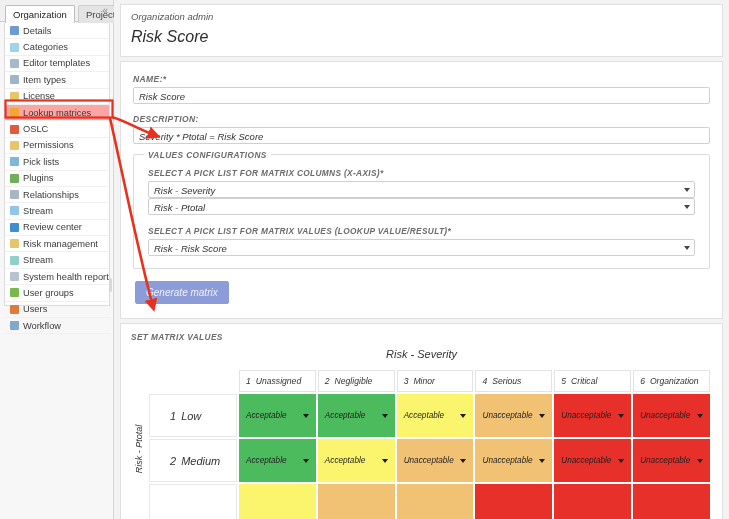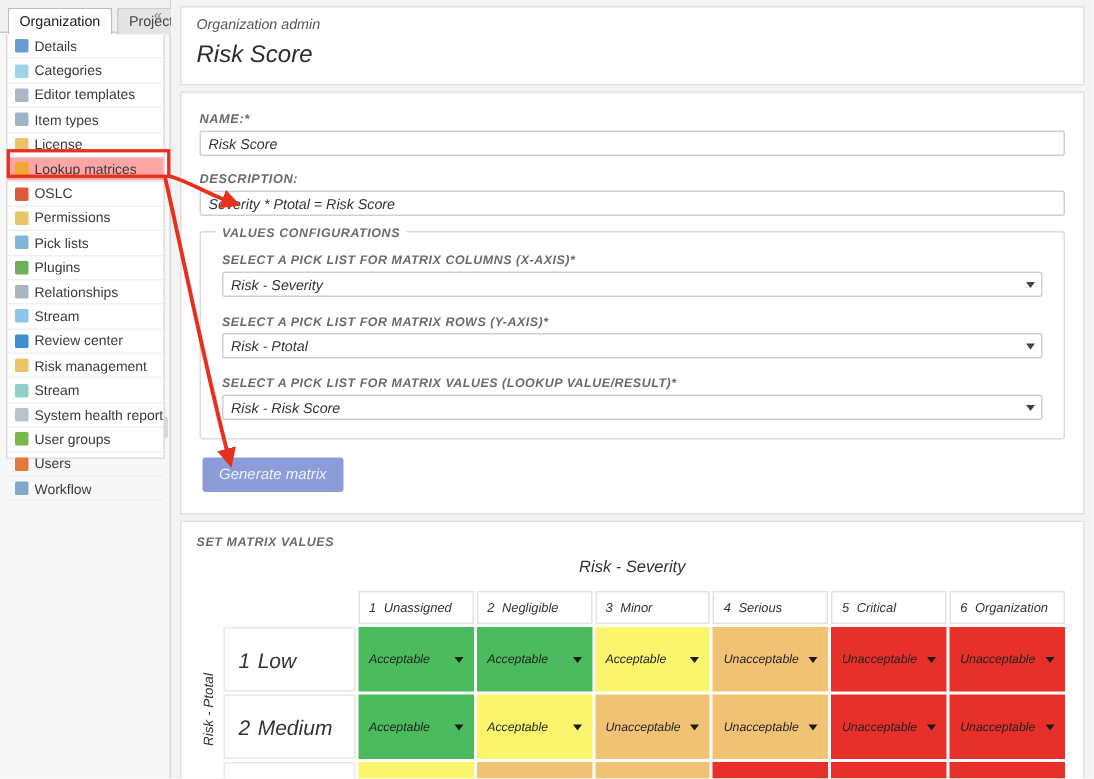--- a/index.html
+++ b/index.html
@@ -239,23 +239,23 @@
   }
   table.matrix th.corner {
     background: transparent;
     border: none;
     width: 88px;
   }
   table.matrix td.rowhead {
     background: #fff;
     border: 1px solid #e8e8e8;
     height: 43px;
-    font-size: 14px;
-    color: #333;
-    padding-left: 9px;
+    font-size: 11px;
+    color: #333;
+    padding-left: 20px;
     width: 88px;
   }
   table.matrix td.cell {
     height: 43px;
     position: relative;
     padding: 0 14px 0 7px;
     font-size: 8.2px;
     color: #1f1f1f;
     vertical-align: middle;
   }
@@ -399,23 +399,20 @@
         <div class="legend">VALUES CONFIGURATIONS</div>
 
         <div class="sel-label">
           <span>SELECT A PICK LIST FOR MATRIX COLUMNS (X-AXIS)</span><span class="req">*</span>
         </div>
         <div class="select">
           <span>Risk - Severity</span>
           <span class="caret"></span>
         </div>
 
-        <div class="sel-label">
-          <span>SELECT A PICK LIST FOR MATRIX ROWS (Y-AXIS)</span><span class="req">*</span>
-        </div>
         <div class="select">
           <span>Risk - Ptotal</span>
           <span class="caret"></span>
         </div>
 
         <div class="sel-label">
           <span>SELECT A PICK LIST FOR MATRIX VALUES (LOOKUP VALUE/RESULT)</span><span class="req">*</span>
         </div>
         <div class="select">
           <span>Risk - Risk Score</span>

